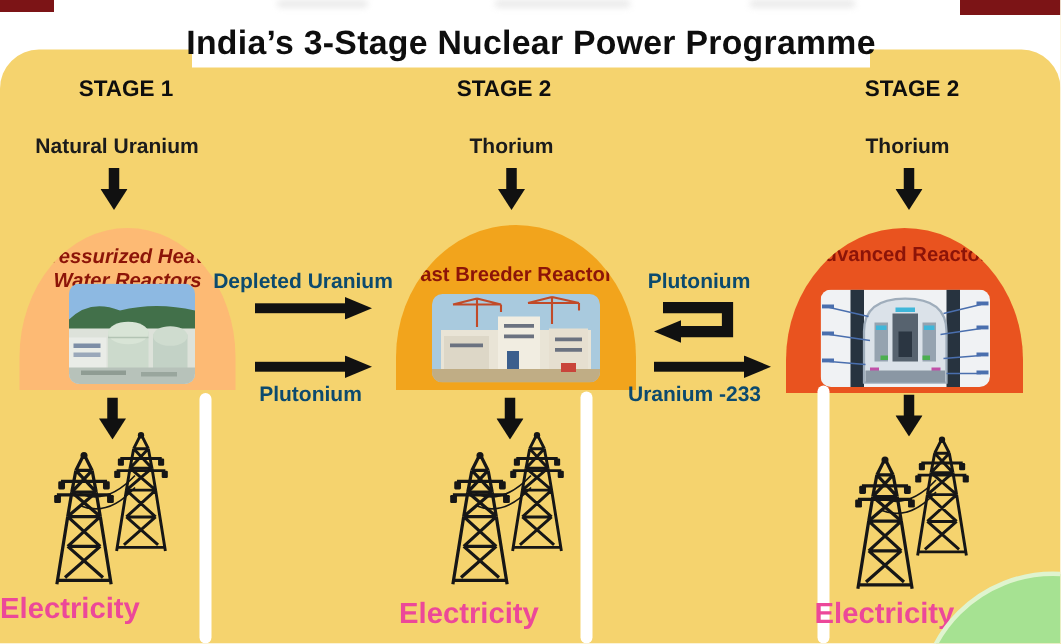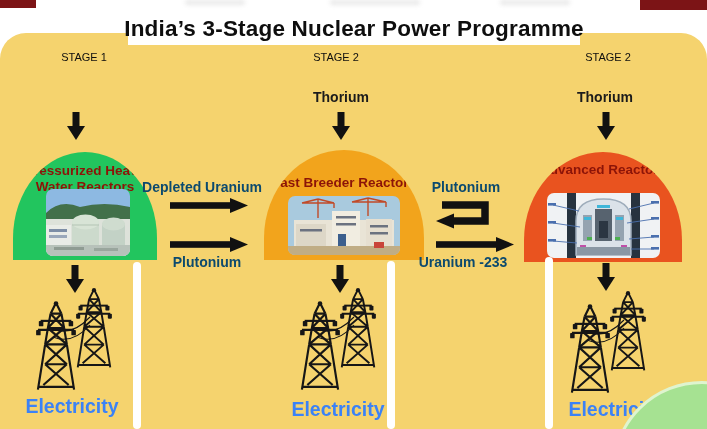--- a/index.html
+++ b/index.html
@@ -17,23 +17,23 @@
     position:absolute;left:0;top:33px;width:707px;height:396px;
     background:var(--panel-yellow,#f5d36e);
     border-radius:26px 26px 0 0;
   }
   
   #title{
     position:absolute;left:128px;top:12px;width:452px;height:33px;
     background:#fff;display:flex;align-items:center;justify-content:center;
     font-size:22.5px;font-weight:600;letter-spacing:.2px;color:#0e0e0e;white-space:nowrap;
   }
-  .stage-header{position:absolute;top:51px;width:130px;text-align:center;font-size:11px;font-weight:400;color:#0e0e0e;}
+  .stage-header{position:absolute;top:51px;width:130px;text-align:center;font-size:15px;font-weight:700;color:#0e0e0e;}
   .fuel-label{position:absolute;top:89px;width:130px;text-align:center;font-size:14px;font-weight:600;color:#1b1b1b;}
-  .elec-label{position:absolute;width:144px;text-align:center;font-size:19.5px;font-weight:600;color:#3b82f6;}
+  .elec-label{position:absolute;width:144px;text-align:left;font-size:19.5px;font-weight:600;color:#ec4899;}
   .flow-label{position:absolute;width:130px;text-align:center;font-size:14px;font-weight:600;color:#0c4a6e;white-space:nowrap;}
   
   .dome{position:absolute;overflow:hidden;}
   .dome.s1{left:13px;top:152px;width:144px;height:108px;border-radius:72px 72px 0 0 / 86px 86px 0 0;}
   .dome.s2{left:264px;top:150px;width:160px;height:110px;border-radius:80px 80px 0 0 / 88px 88px 0 0;}
   .dome.s3{left:524px;top:152px;width:158px;height:110px;border-radius:79px 79px 0 0 / 88px 88px 0 0;}
   .dome-label{
     position:relative;z-index:2;text-align:center;
     font-size:13.5px;font-weight:700;line-height:1.16;
     color:var(--reactor-text-red,#8c1408);
@@ -104,34 +104,35 @@
   <div class="smudge" style="left:500px;top:0;width:70px;height:5px"></div>
 
   <div id="panel"></div>
 
   <div id="title">India’s 3-Stage Nuclear Power Programme</div>
 
   <div class="stage-header" style="left:19px">STAGE 1</div>
   <div class="stage-header" style="left:271px">STAGE 2</div>
   <div class="stage-header" style="left:543px">STAGE 2</div>
 
+  <div class="fuel-label" style="left:13px">Natural Uranium</div>
   <div class="fuel-label" style="left:276px">Thorium</div>
   <div class="fuel-label" style="left:540px">Thorium</div>
 
   <div class="icon-wrap" style="left:67px;top:112px"><svg width="18" height="28">
         <use href="#down-arrow"></use>
       </svg></div>
   <div class="icon-wrap" style="left:332px;top:112px"><svg width="18" height="28">
         <use href="#down-arrow"></use>
       </svg></div>
   <div class="icon-wrap" style="left:597px;top:112px"><svg width="18" height="28">
         <use href="#down-arrow"></use>
       </svg></div>
 
-  <div class="dome s1" style="background: #22c55e;">
+  <div class="dome s1" style="background: #fdba74; font-style: italic;">
     <div class="dome-label">
       <span style="display:block">Pressurized Heavy</span>
       <span style="display:block">Water Reactors</span>
     </div>
   </div>
   <div class="dome s2" style="background: rgb(242, 164, 28);">
     <div class="dome-label">
       <span style="display:block">Fast Breeder Reactors</span>
       <span style="display:block"></span>
     </div>

